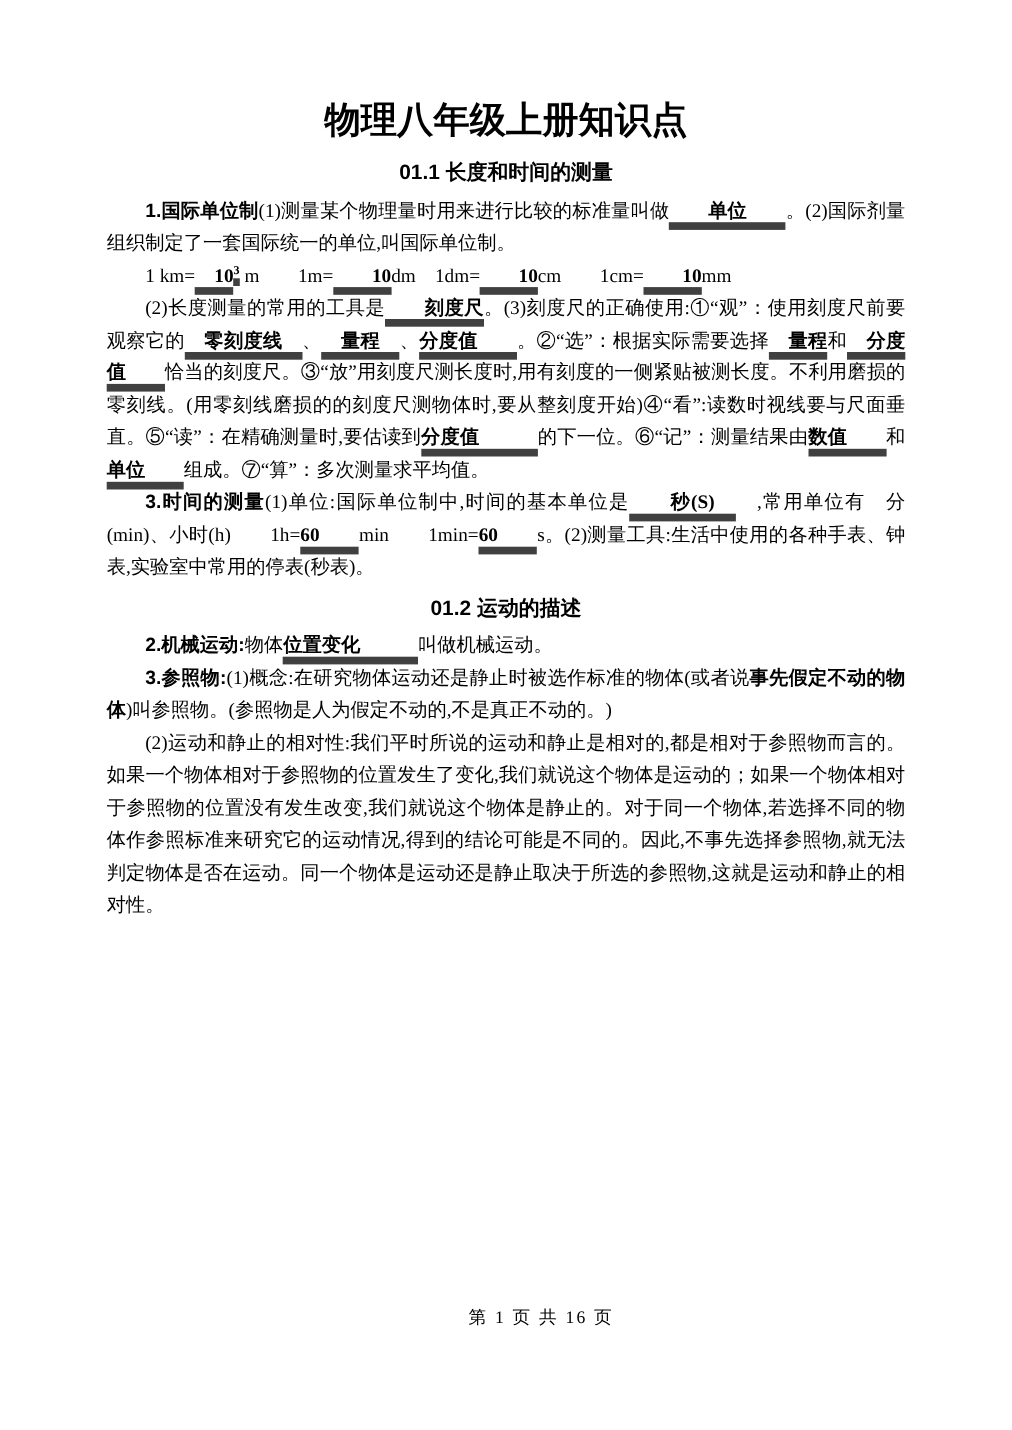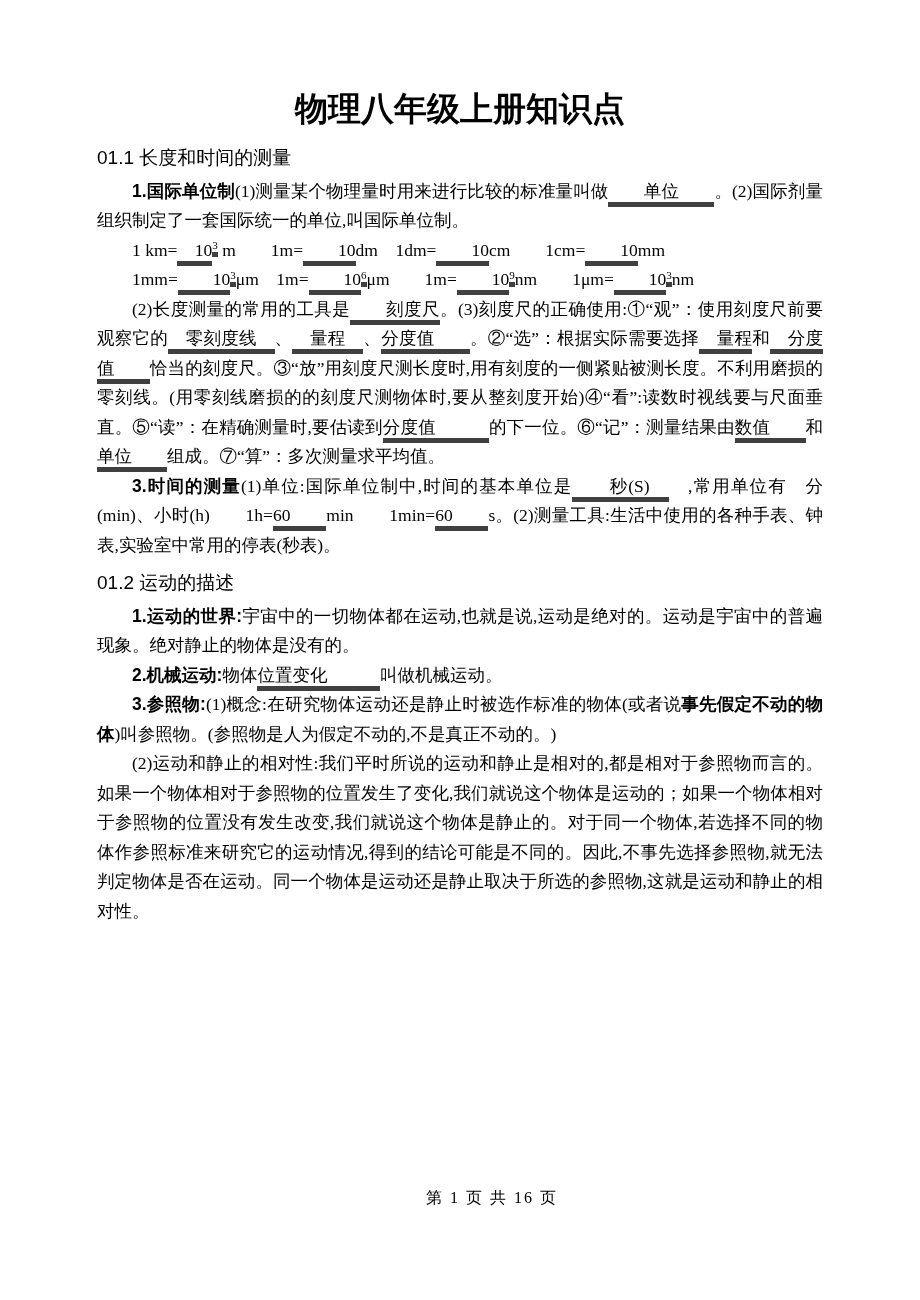--- a/index.html
+++ b/index.html
@@ -24,40 +24,41 @@
   .doc-title {
     font-size: 33px;
     font-weight: bold;
     text-align: center;
     margin: 0 0 16px 0;
     line-height: 1.25;
     font-family: "Liberation Sans", "DejaVu Sans", sans-serif;
   }
   .heading {
     font-size: 19px;
-    font-weight: normal;
-    text-align: left;
+    font-weight: bold;
+    text-align: center;
     margin: 10px 0 5px 0;
     line-height: 1.4;
     font-family: "Liberation Sans", "DejaVu Sans", sans-serif;
   }
   .para {
     font-size: 17.5px;
     line-height: 29.5px;
     text-align: justify;
     text-indent: 35px;
     margin: 0;
   }
   .b {
     font-weight: bold;
     font-family: "Liberation Sans", "DejaVu Sans", sans-serif;
   }
   .u {
-    border-bottom: 5px solid #404040;
+    border-bottom: 7px solid #404040;
     padding-bottom: 1px;
+    font-weight: bold;
   }
   sup.u, sup {
     font-size: 11px;
     line-height: 0;
     vertical-align: super;
   }
   .page-footer {
     position: absolute;
     top: 1188px;
     left: 0;
@@ -71,24 +72,22 @@
 </head>
 <body>
 
 <div class="page">
   <div class="content">
     <h1 class="doc-title">物理八年级上册知识点</h1>
     <div>
         <h2 class="heading"><span>01.1 长度和时间的测量</span></h2>
         <p class="para"><span class="b">1.国际单位制</span><span>(1)测量某个物理量时用来进行比较的标准量叫做</span><span class="u">　　单位　　</span><span>。(2)国际剂量组织制定了一套国际统一的单位,叫国际单位制。</span></p>
         <p class="para"><span>1 km=</span><span class="u">　10</span><sup class="u">3</sup><span> m　　1m=</span><span class="u">　　10</span><span>dm　1dm=</span><span class="u">　　10</span><span>cm　　1cm=</span><span class="u">　　10</span><span>mm</span></p>
-        <p class="para"><span>1mm=</span><span class="u">　　10</span><sup class="u">3</sup><span>μm　1m=</span><span class="u">　　10</span><sup class="u">6</sup><span>μm　　1m=</span><span class="u">　　10</span><sup class="u">9</sup><span>nm　　1μm=</span><span class="u">　　10</span><sup class="u">3</sup><span>nm</span></p>
         <p class="para"><span>(2)长度测量的常用的工具是</span><span class="u">　　刻度尺</span><span>。(3)刻度尺的正确使用:①“观”：使用刻度尺前要观察它的</span><span class="u">　零刻度线　</span><span>、</span><span class="u">　量程　</span><span>、</span><span class="u">分度值　　</span><span>。②“选”：根据实际需要选择</span><span class="u">　量程</span><span>和</span><span class="u">　分度值　　</span><span>恰当的刻度尺。③“放”用刻度尺测长度时,用有刻度的一侧紧贴被测长度。不利用磨损的零刻线。(用零刻线磨损的的刻度尺测物体时,要从整刻度开始)④“看”:读数时视线要与尺面垂直。⑤“读”：在精确测量时,要估读到</span><span class="u">分度值　　　</span><span>的下一位。⑥“记”：测量结果由</span><span class="u">数值　　</span><span>和</span><span class="u">单位　　</span><span>组成。⑦“算”：多次测量求平均值。</span></p>
         <p class="para"><span class="b">3.时间的测量</span><span>(1)单位:国际单位制中,时间的基本单位是</span><span class="u">　　秒(S)　</span><span>　,常用单位有　分(min)、小时(h)　　1h=</span><span class="u">60　　</span><span>min　　1min=</span><span class="u">60　　</span><span>s。(2)测量工具:生活中使用的各种手表、钟表,实验室中常用的停表(秒表)。</span></p>
         <h2 class="heading"><span>01.2 运动的描述</span></h2>
-        <p class="para"><span class="b">1.运动的世界:</span><span>宇宙中的一切物体都在运动,也就是说,运动是绝对的。运动是宇宙中的普遍现象。绝对静止的物体是没有的。</span></p>
         <p class="para"><span class="b">2.机械运动:</span><span>物体</span><span class="u">位置变化　　　</span><span>叫做机械运动。</span></p>
         <p class="para"><span class="b">3.参照物:</span><span>(1)概念:在研究物体运动还是静止时被选作标准的物体(或者说</span><span class="b">事先假定不动的物体</span><span>)叫参照物。(参照物是人为假定不动的,不是真正不动的。)</span></p>
         <p class="para"><span>(2)运动和静止的相对性:我们平时所说的运动和静止是相对的,都是相对于参照物而言的。如果一个物体相对于参照物的位置发生了变化,我们就说这个物体是运动的；如果一个物体相对于参照物的位置没有发生改变,我们就说这个物体是静止的。对于同一个物体,若选择不同的物体作参照标准来研究它的运动情况,得到的结论可能是不同的。因此,不事先选择参照物,就无法判定物体是否在运动。同一个物体是运动还是静止取决于所选的参照物,这就是运动和静止的相对性。</span></p>
       </div>
   </div>
   <div class="page-footer">第 1 页 共 16 页</div>
 </div>
 
 </body></html>

